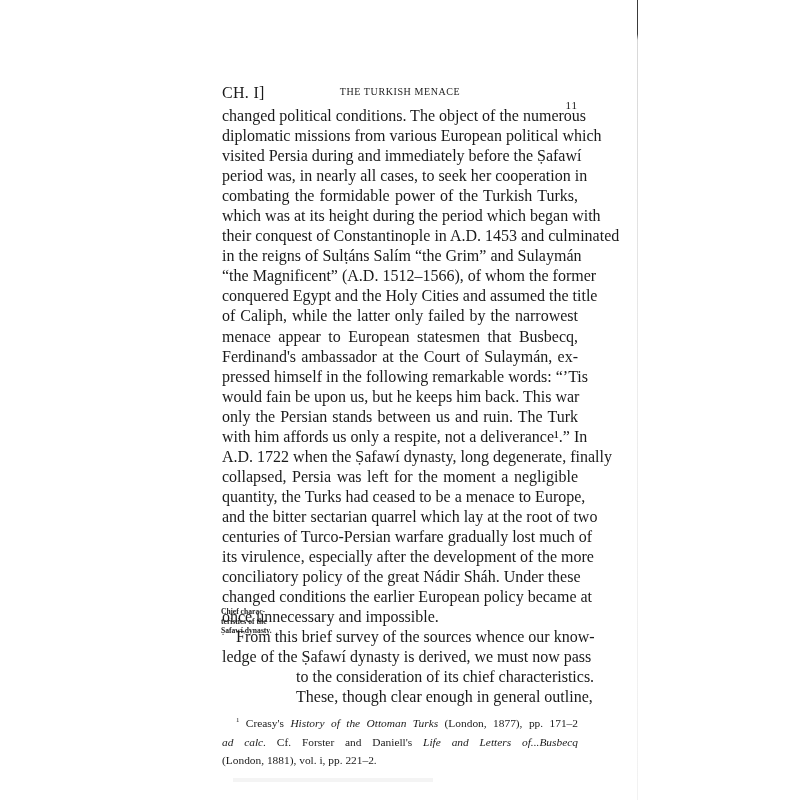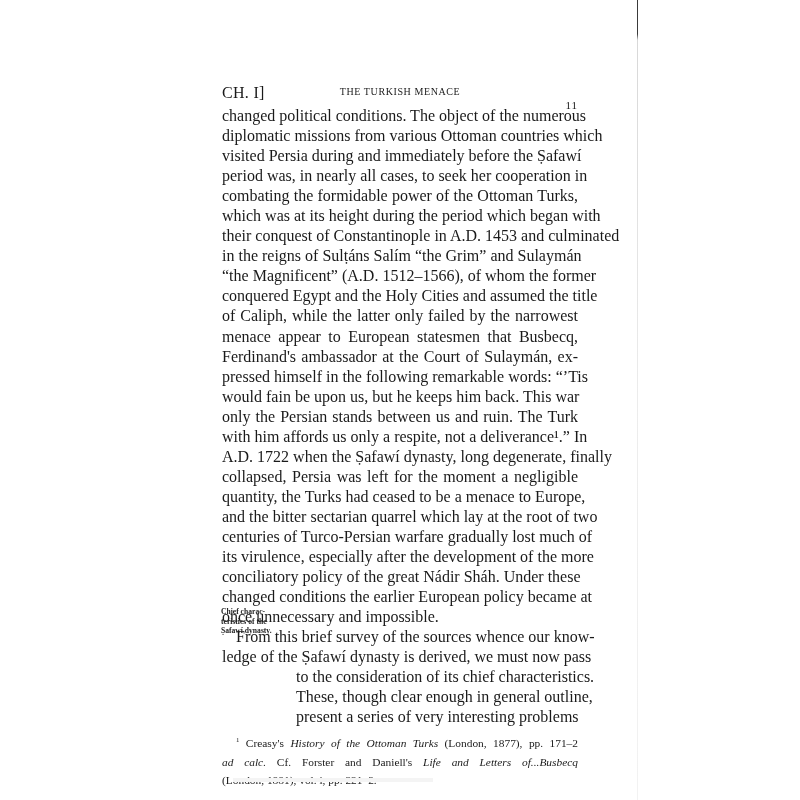--- a/index.html
+++ b/index.html
@@ -128,24 +128,24 @@
 <div class="page">
 
   <div class="running-head">
     <span class="chapter">CH. I]</span>
     <span class="title">THE TURKISH MENACE</span>
     <span class="page-num">11</span>
   </div>
 
   <div class="body-text">
     <span class="line">changed political conditions.  The object of the numerous</span>
-    <span class="line">diplomatic missions from various Ottoman countries which</span>
+    <span class="line">diplomatic missions from various European political which</span>
     <span class="line">visited Persia during and immediately before the Ṣafawí</span>
     <span class="line">period was, in nearly all cases, to seek her cooperation in</span>
-    <span class="line">combating the formidable power of the Ottoman Turks,</span>
+    <span class="line">combating the formidable power of the Turkish Turks,</span>
     <span class="line">which was at its height during the period which began with</span>
     <span class="line">their conquest of Constantinople in A.D. 1453 and culminated</span>
     <span class="line">in the reigns of Sulṭáns Salím “the Grim” and Sulaymán</span>
     <span class="line">“the Magnificent” (A.D. 1512–1566), of whom the former</span>
     <span class="line">conquered Egypt and the Holy Cities and assumed the title</span>
     <span class="line">of Caliph, while the latter only failed by the narrowest</span>
     <span class="line">menace appear to European statesmen that Busbecq,</span>
     <span class="line">Ferdinand's ambassador at the Court of Sulaymán, ex-</span>
     <span class="line">pressed himself in the following remarkable words: “’Tis</span>
     <span class="line">would fain be upon us, but he keeps him back.  This war</span>
@@ -157,21 +157,20 @@
     <span class="line">and the bitter sectarian quarrel which lay at the root of two</span>
     <span class="line">centuries of Turco-Persian warfare gradually lost much of</span>
     <span class="line">its virulence, especially after the development of the more</span>
     <span class="line">conciliatory policy of the great Nádir Sháh.  Under these</span>
     <span class="line">changed conditions the earlier European policy became at</span>
     <span class="line last">once unnecessary and impossible.</span>
     <span class="line indent">From this brief survey of the sources whence our know-</span>
     <span class="line">ledge of the Ṣafawí dynasty is derived, we must now pass</span>
     <span class="line sn">to the consideration of its chief characteristics.</span>
     <span class="line sn">These, though clear enough in general outline,</span>
-    <span class="line sn">present a series of very interesting problems</span>
   </div>
 
   <div class="sidenote">
     <div>Chief charac-</div>
     <div>teristics of the</div>
     <div>Ṣafawí dynasty.</div>
   </div>
 
   <div class="footnotes">
     <span class="fline first"><sup>1</sup> <span>Creasy's </span><i>History of the Ottoman Turks</i><span> (London, 1877), pp. 171–2</span></span>

